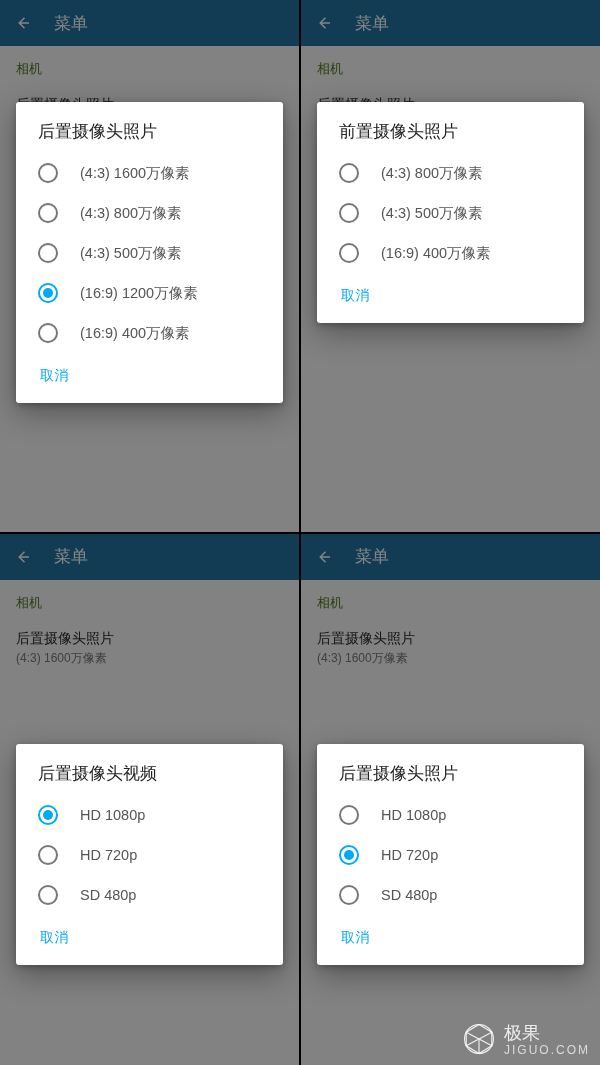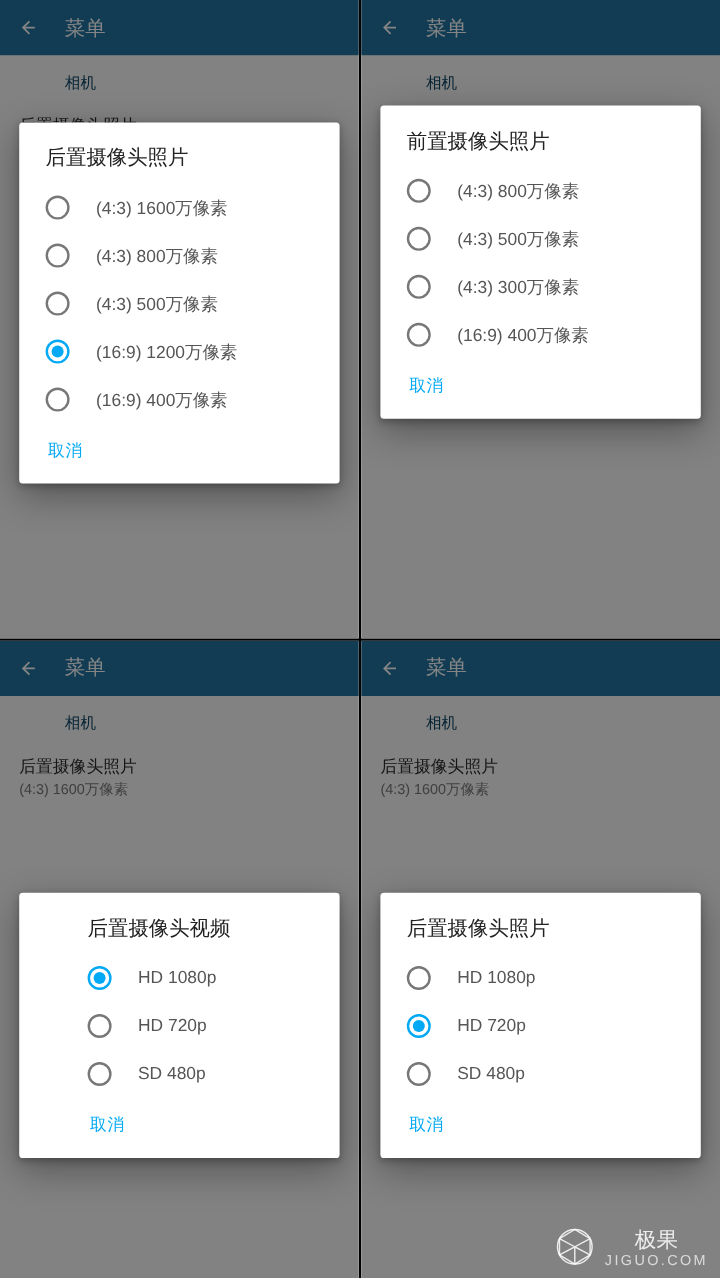--- a/index.html
+++ b/index.html
@@ -37,23 +37,22 @@
     color: #fff;
     gap: 22px;
     text-align: center;
   }
   .appbar .title { font-size: 17px; font-weight: 400; }
   .back-arrow { width: 18px; height: 18px; display: flex; align-items:center; justify-content:center; }
   .back-arrow svg { width: 18px; height: 18px; stroke: #fff; stroke-width: 2; fill: none; }
 
   .section-label {
     font-size: 13px;
-    color: #0c4a6e;
+    color: #4d7c0f;
     padding: 14px 16px 10px;
-    margin-left: 38px;
   }
 
   .setting-row {
     padding: 8px 16px 6px;
   }
   .setting-row .primary { font-size: 14px; color: #2b2b2b; }
   .setting-row .secondary { font-size: 12px; color: #7a7a7a; margin-top: 2px; }
   .setting-row.cut .primary { font-size: 14px; color: #2b2b2b; }
 
   .scrim {
@@ -119,21 +118,20 @@
   .watermark {
     position: absolute;
     right: 10px;
     bottom: 8px;
     display: flex;
     align-items: center;
     gap: 8px;
     color: rgba(255,255,255,0.85);
     font-size: 18px;
     pointer-events: none;
-    text-align: center;
   }
   .watermark .wm-sub { font-size: 12px; letter-spacing: 2px; display:block; margin-top:-2px; color: rgba(255,255,255,0.7);}
   .watermark svg { width: 34px; height: 34px; stroke: rgba(255,255,255,0.85); fill: none; stroke-width:1.4; }
 </style>
 </head>
 <body>
 
 <div class="grid">
     <div class="pane">
       <div class="underlay">
@@ -201,34 +199,30 @@
           <div class="primary">后置摄像头照片</div>
           <div class="secondary">(</div>
         </div>
         <div style="height: 14px;"></div>
         <div class="setting-row cut">
           <div class="primary">前</div>
           <div class="secondary">(</div>
         </div>
       </div>
       <div class="scrim"></div>
-      <div class="dialog" style="top: 88px;">
+      <div class="dialog" style="top: 102px;">
         <div class="dlg-title">前置摄像头照片</div>
         <div class="options">
           <div class="option">
             <div class="radio"></div>
             <div class="label">(4:3) 800万像素</div>
           </div>
           <div class="option">
             <div class="radio"></div>
             <div class="label">(4:3) 500万像素</div>
-          </div>
-          <div class="option">
-            <div class="radio"></div>
-            <div class="label">(4:3) 300万像素</div>
           </div>
           <div class="option">
             <div class="radio"></div>
             <div class="label">(16:9) 400万像素</div>
           </div>
         </div>
         <div class="dlg-actions">
           <div class="btn">取消</div>
         </div>
       </div>
@@ -243,21 +237,21 @@
           </div>
           <div class="title">菜单</div>
         </div>
         <div class="section-label">相机</div>
         <div class="setting-row">
           <div class="primary">后置摄像头照片</div>
           <div class="secondary">(4:3) 1600万像素</div>
         </div>
       </div>
       <div class="scrim"></div>
-      <div class="dialog" style="top: 210px; padding-left: 35px;">
+      <div class="dialog" style="top: 210px;">
         <div class="dlg-title">后置摄像头视频</div>
         <div class="options">
           <div class="option">
             <div class="radio checked"></div>
             <div class="label">HD 1080p</div>
           </div>
           <div class="option">
             <div class="radio"></div>
             <div class="label">HD 720p</div>
           </div>

